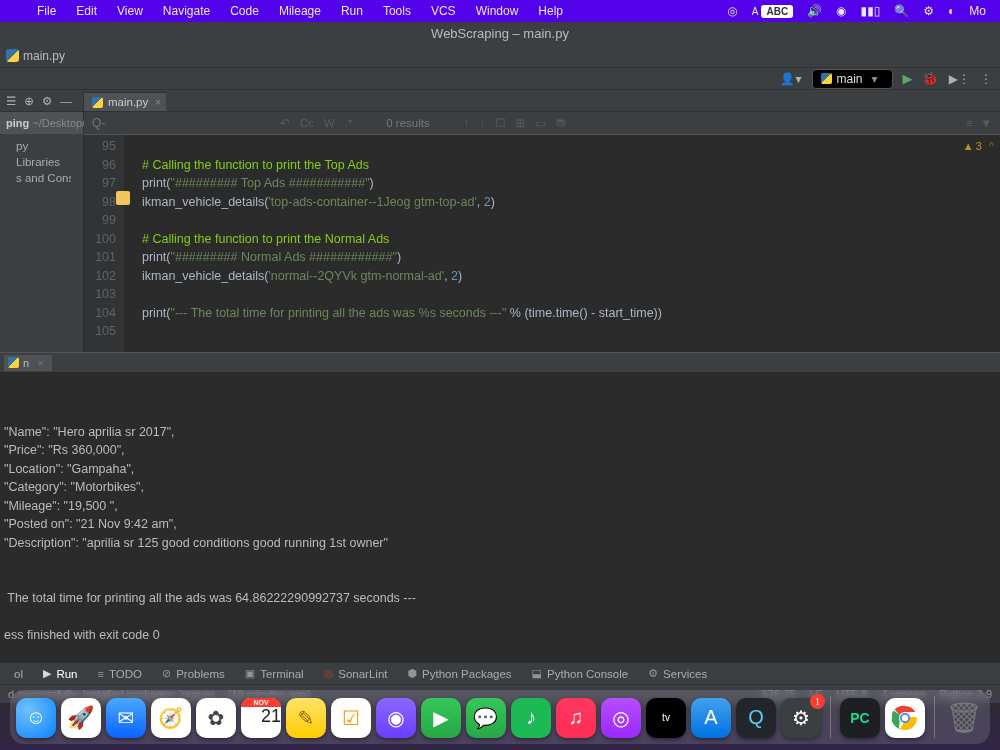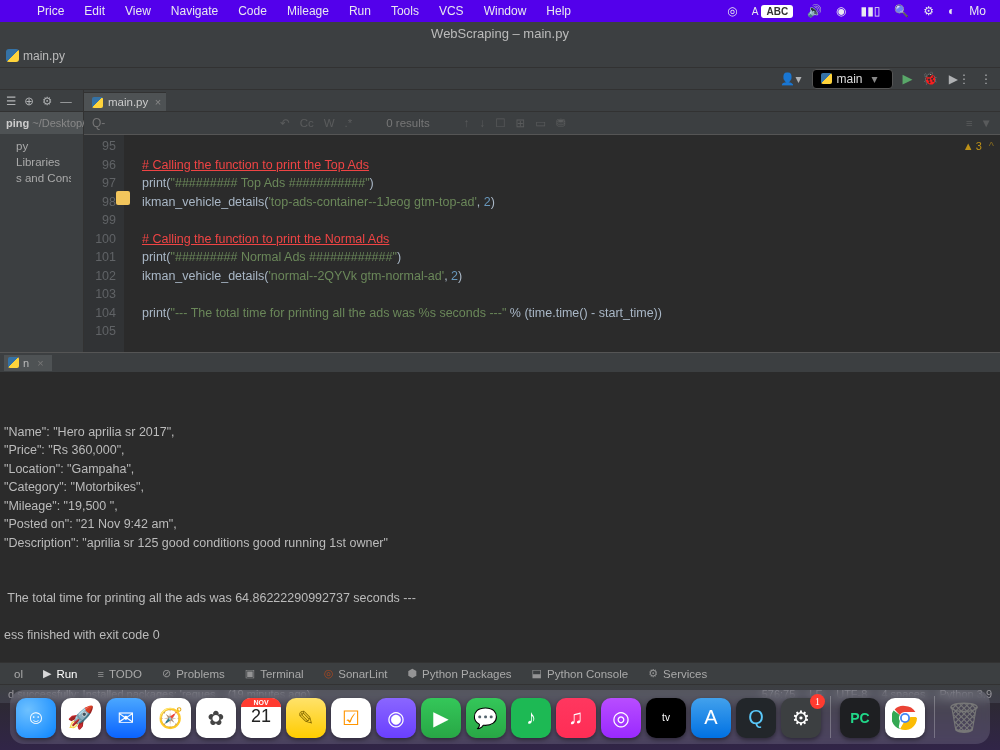--- a/index.html
+++ b/index.html
@@ -31,21 +31,21 @@
 .search-input { background:transparent; border:none; outline:none; color:#aaa; flex:0 0 180px; font-size:12px; }
 .sbar-ico { opacity:.5; }
 .sbar-group { display:flex; gap:10px; align-items:center; }
 .sbar-spacer { width:18px; }
 .editor-area { flex:1; display:flex; flex-direction:column; background:#2b2b2b; position:relative; }
 .editor-body { flex:1; display:flex; font-family:"JetBrains Mono",Menlo,Consolas,monospace; font-size:12.5px; line-height:18.5px; position:relative; }
 .gutter { width:40px; background:#313335; color:#606366; text-align:right; padding:2px 8px 0 0; }
 .gutter div { height:18.5px; }
 .code { padding:2px 0 0 18px; color:#a9b7c6; position:relative; }
 .code-line { height:18.5px; white-space:pre; }
-.c-comment { color:#ef4444;text-decoration:underline; }
+.c-comment { color:#84cc16; }
 .c-fn { color:#a9b7c6; }
 .c-str { color:#6a8759; }
 .c-num { color:#6897bb; }
 .err-badge { position:absolute; top:2px; right:6px; color:#be9117; font-size:11px; display:flex; align-items:center; gap:2px; }
 .err-tri { color:#be9117; }
 .bulb { position:absolute; left:-8px; top:56px; width:14px; height:14px; background:#f2c55c; border-radius:2px; }
 .run-tool-header { height:20px; background:#3c3f41; border-top:1px solid #555; display:flex; align-items:center; padding-left:4px; }
 .run-tab { font-size:11px; color:#bbb; padding:2px 8px 2px 4px; background:#4e5254; display:flex; align-items:center; gap:4px; }
 .console { background:#2b2b2b; color:#bbbbbb; font-family:"JetBrains Mono",Menlo,Consolas,monospace; font-size:12.5px; line-height:18.5px; padding:32px 4px 4px 4px; height:290px; white-space:pre; overflow:hidden; }
 .c-key { color:#bbbbbb; }
@@ -57,30 +57,30 @@
 .status-left { flex:1; white-space:nowrap; overflow:hidden; }
 .status-right { display:flex; gap:14px; }
 .dock { position:absolute; bottom:0; left:0; right:0; height:67px; display:flex; align-items:center; justify-content:center; gap:4px; padding:4px 20px; background:linear-gradient(180deg,rgba(83,0,235,0) 0%,rgba(83,0,235,.15) 100%); }
 .dock-strip { position:absolute; bottom:6px; left:10px; right:10px; height:54px; background:rgba(200,200,220,.18); border-radius:14px; backdrop-filter:blur(4px); }
 .dock-icons { position:relative; display:flex; gap:5px; align-items:flex-end; }
 .dock-icon { width:40px; height:40px; border-radius:10px; box-shadow:0 2px 4px rgba(0,0,0,.4); display:flex; align-items:center; justify-content:center; font-size:20px; color:#fff; position:relative; }
 .dock-badge { position:absolute; top:-4px; right:-4px; background:#ff3b30; color:#fff; border-radius:8px; min-width:15px; height:15px; font-size:10px; display:flex; align-items:center; justify-content:center; font-family:-apple-system; }
 .dock-sep { width:1px; height:42px; background:rgba(255,255,255,.25); margin:0 4px; }
 .trash { width:40px; height:40px; display:flex; align-items:center; justify-content:center; font-size:30px; color:#777; }
 .py-tiny { width:11px; height:11px; display:inline-block; background:linear-gradient(135deg,#3572A5 50%,#ffd43b 50%); border-radius:2px; }
-.cal-ico { background:#fff; display:flex; flex-direction:column; align-items:center; justify-content:flex-start; }
+.cal-ico { background:#fff; display:flex; flex-direction:column; align-items:flex-end; justify-content:flex-start; }
 .cal-top { background:#ff3b30; color:#fff; font-size:7px; width:100%; text-align:center; border-radius:10px 10px 0 0; padding:1px 0; font-weight:600; }
 .cal-num { color:#222; font-size:18px; font-weight:500; margin-top:-1px; }
 </style>
 </head>
 <body>
 
 <div class="menubar">
   <span class="menu-item" style="font-weight:bold"></span>
-  <span class="menu-item">Price</span>
+  <span class="menu-item">File</span>
   <span class="menu-item">Edit</span>
   <span class="menu-item">View</span>
   <span class="menu-item">Navigate</span>
   <span class="menu-item">Code</span>
   <span class="menu-item">Mileage</span>
   <span class="menu-item">Run</span>
   <span class="menu-item">Tools</span>
   <span class="menu-item">VCS</span>
   <span class="menu-item">Window</span>
   <span class="menu-item">Help</span>

